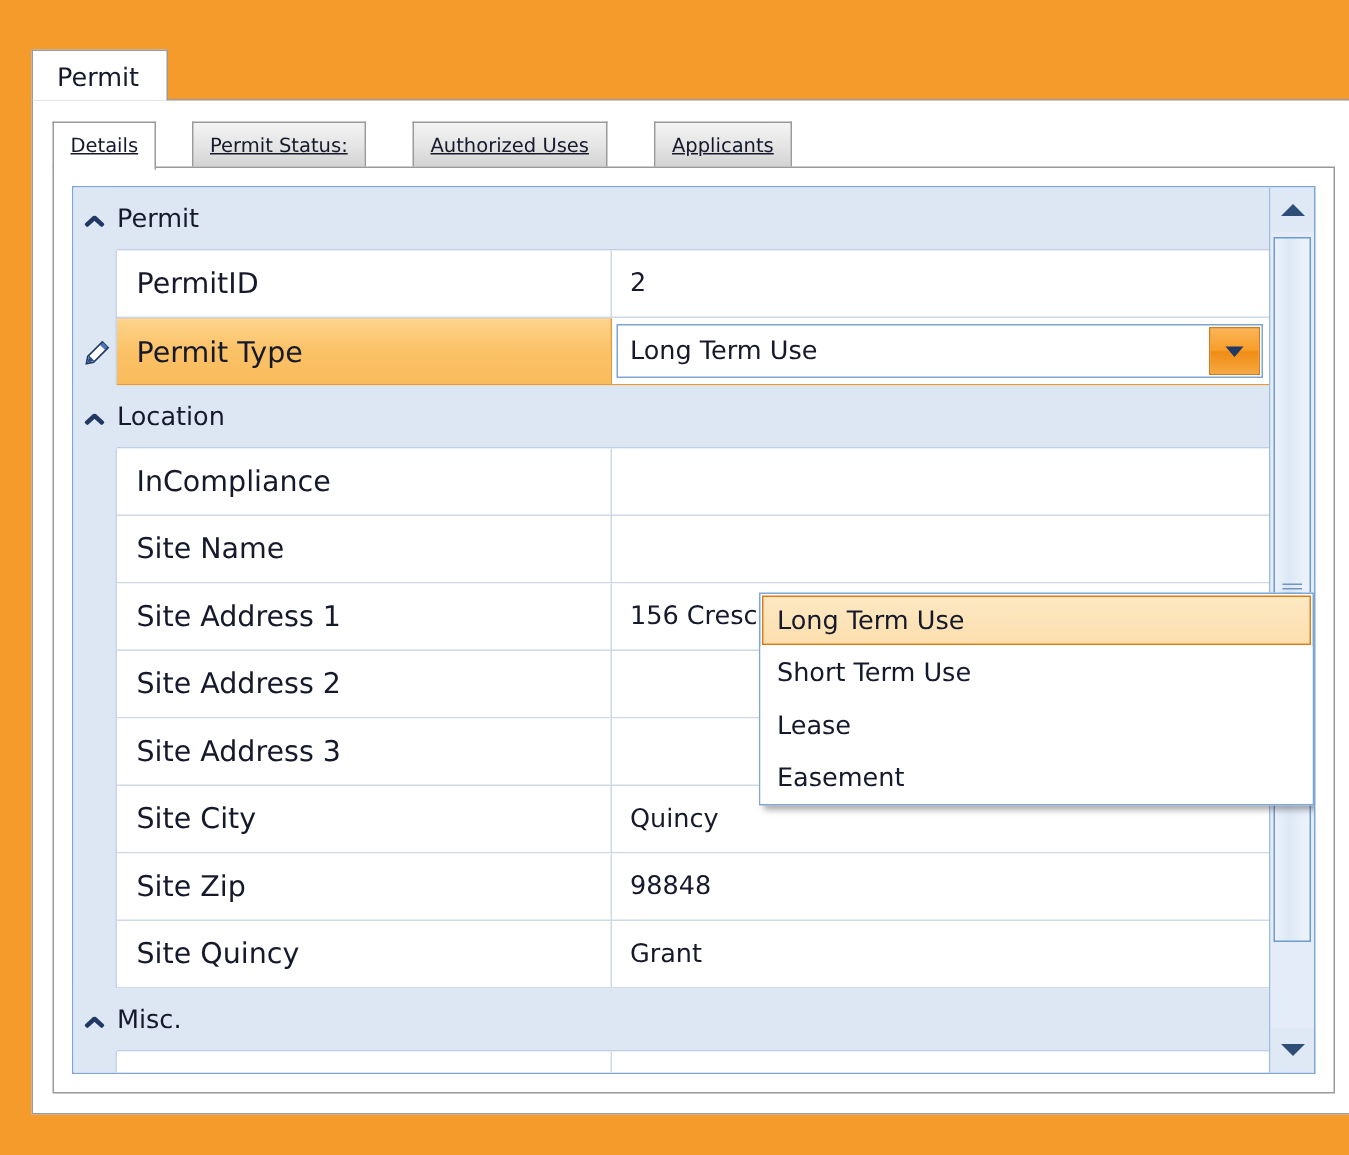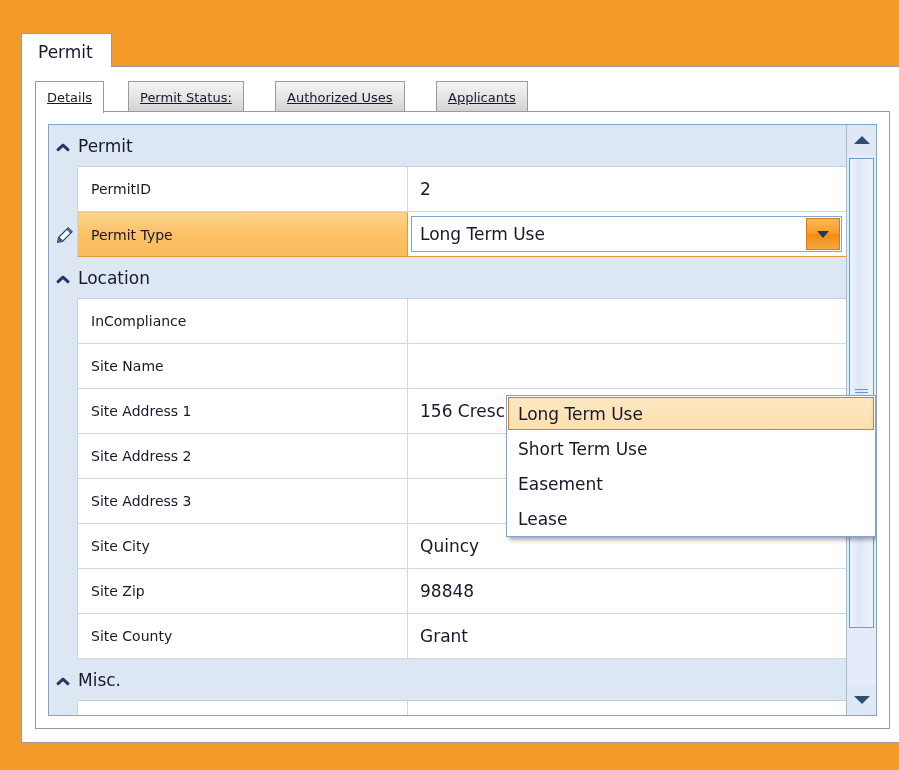--- a/index.html
+++ b/index.html
@@ -158,21 +158,21 @@
   }
   .row-name {
     flex: 0 0 330px;
     width: 330px;
     box-sizing: border-box;
     border-right: 1px solid #cfd9e6;
     border-bottom: 1px solid #cfd9e6;
     padding: 0 0 0 13px;
     display: flex;
     align-items: center;
-    font-size: 14px;
+    font-size: 19px;
     color: #16192b;
     background: #ffffff;
   }
   .row-value {
     flex: 1 1 auto;
     box-sizing: border-box;
     border-bottom: 1px solid #cfd9e6;
     padding: 0 0 0 12px;
     display: flex;
     align-items: center;
@@ -488,21 +488,21 @@
             </div>
 
             <div class="grid-row">
               <div class="row-indicator"></div>
               <div class="row-name">Site Zip</div>
               <div class="row-value">98848</div>
             </div>
 
             <div class="grid-row">
               <div class="row-indicator"></div>
-              <div class="row-name">Site County</div>
+              <div class="row-name">Site Quincy</div>
               <div class="row-value">Grant</div>
             </div>
 
             <div class="grid-row group">
               <div class="group-indicator">
                 <span class="chevron-up"></span>
               </div>
               <div class="group-cell">Misc.</div>
             </div>
 
@@ -511,22 +511,22 @@
               <div class="row-name"></div>
               <div class="row-value"></div>
             </div>
 
           </div>
         </div>
 
         <div id="combo-popup">
           <div class="popup-item highlighted">Long Term Use</div>
           <div class="popup-item">Short Term Use</div>
+          <div class="popup-item">Lease</div>
           <div class="popup-item">Easement</div>
-          <div class="popup-item">Lease</div>
         </div>
 
         <div id="grid-scrollbar">
           <div class="sb-button" id="sb-up">
             <span class="sb-arrow-up"></span>
           </div>
           <div id="sb-track">
             <div id="sb-thumb">
               <span class="sb-grip">
                 <i></i>

